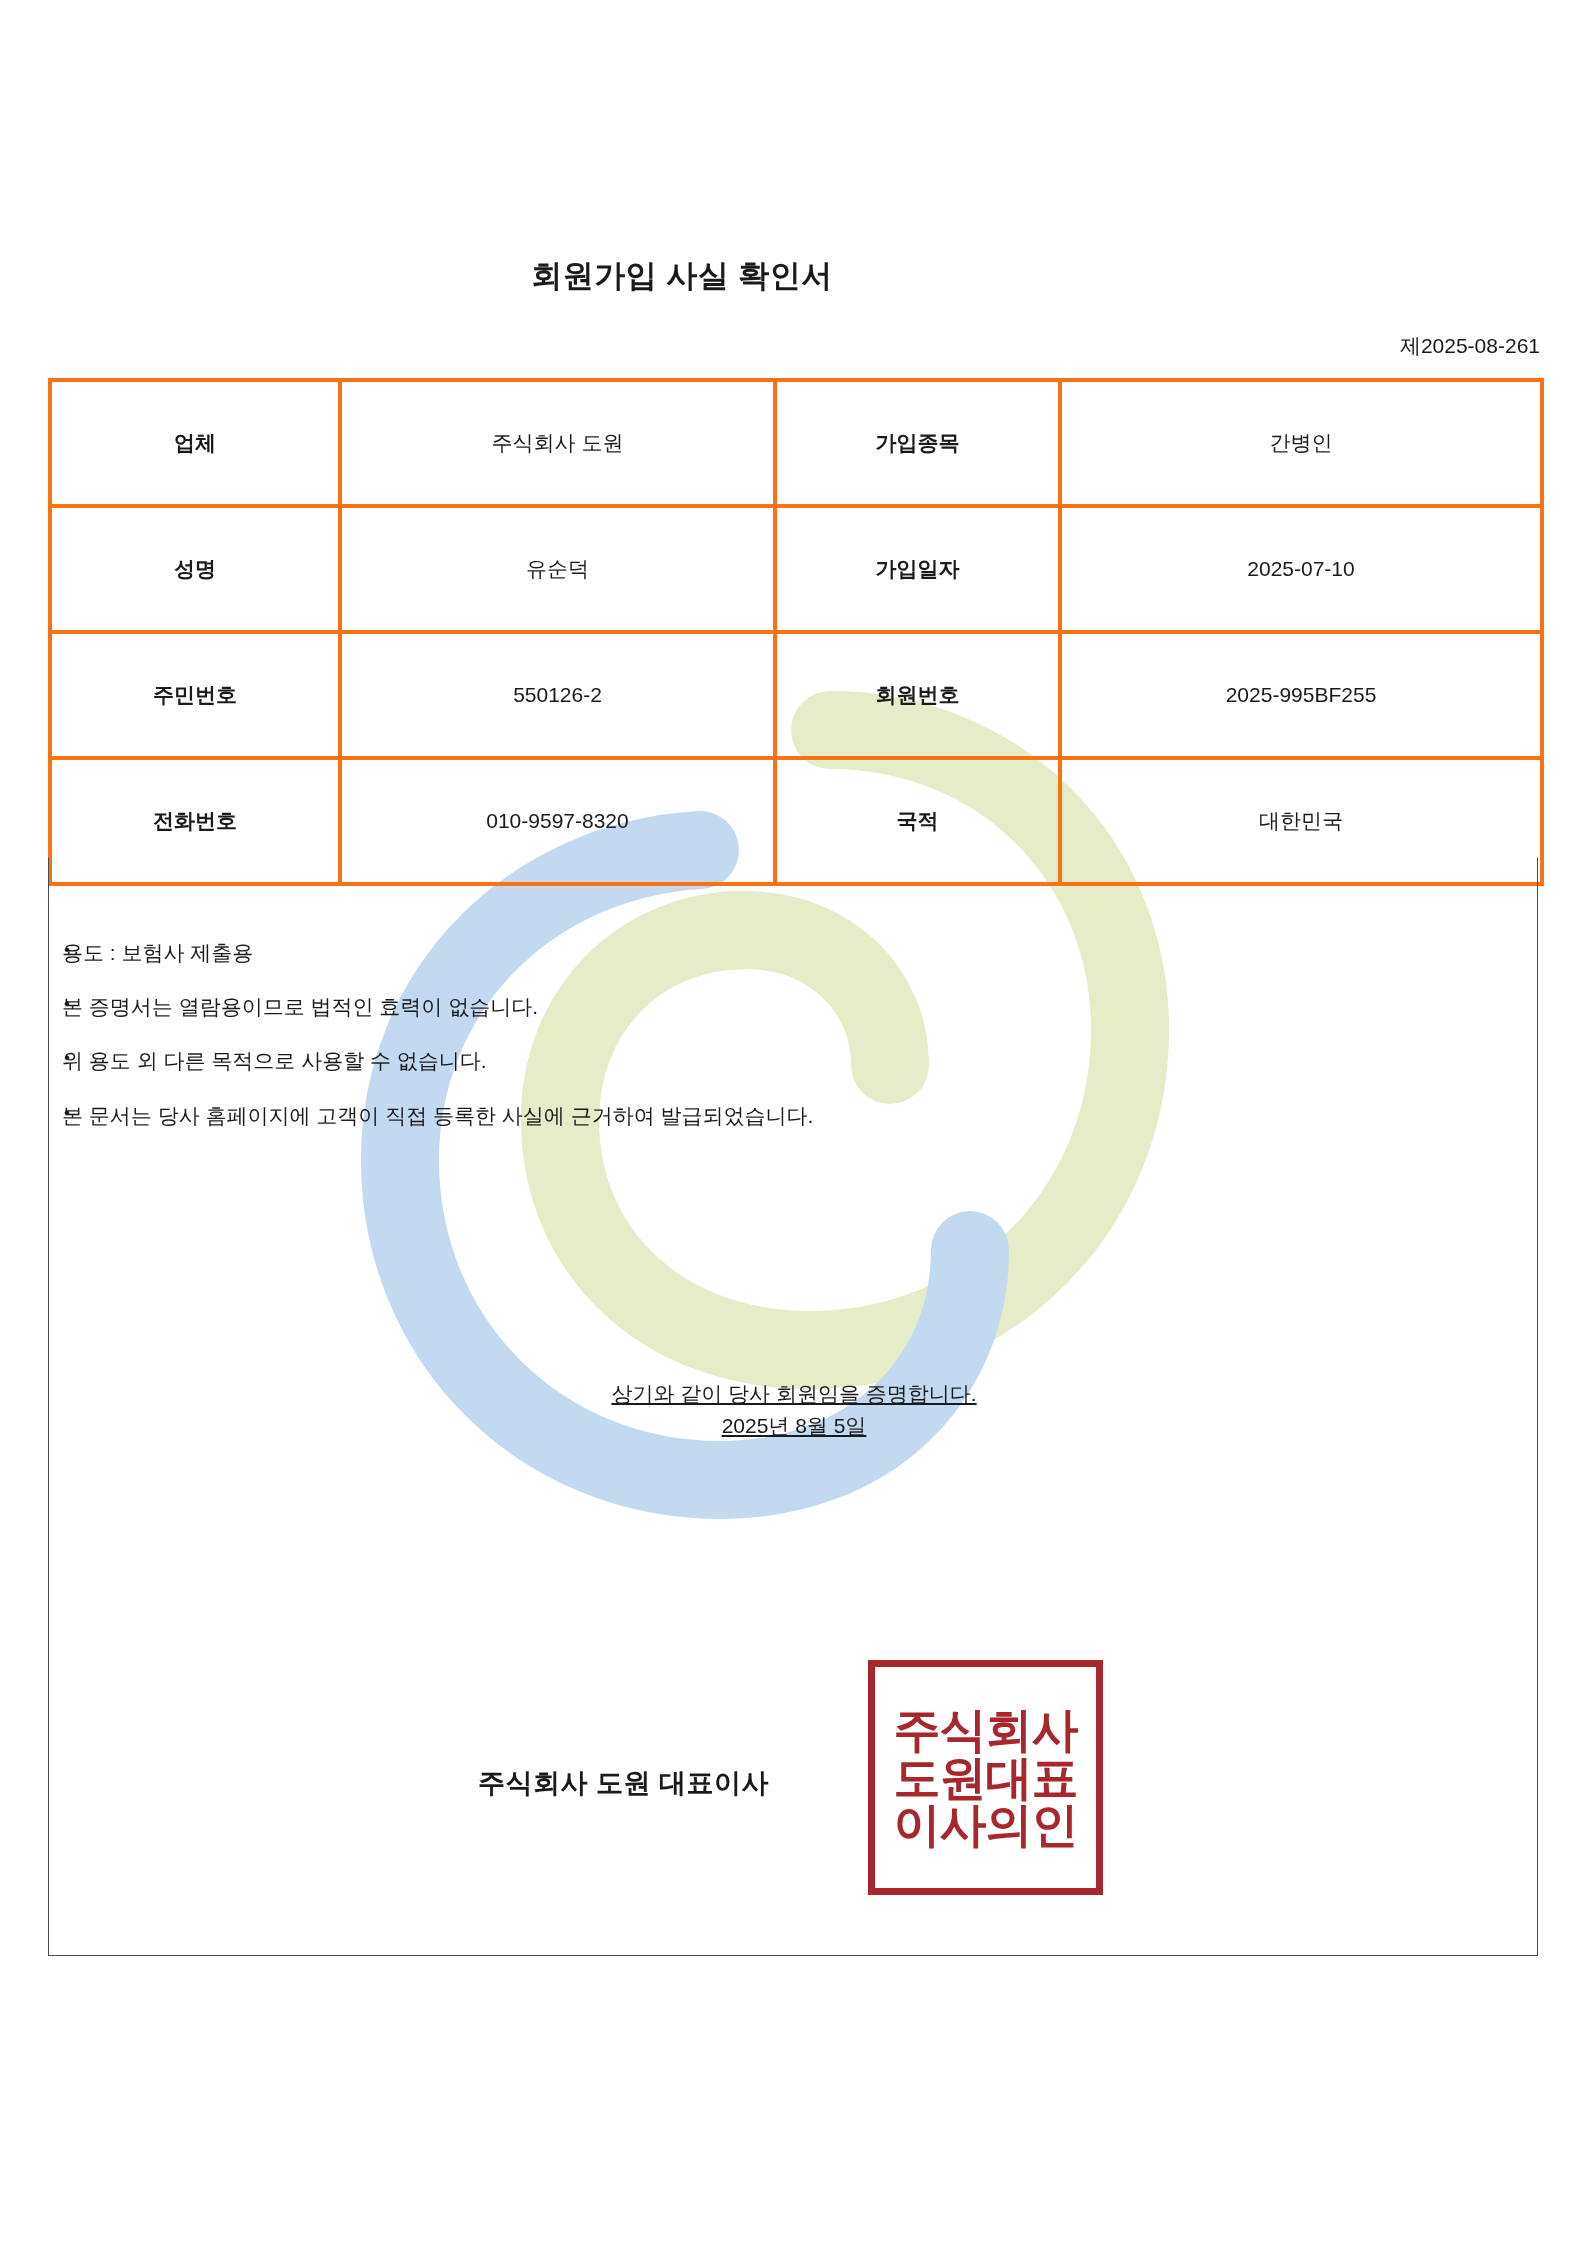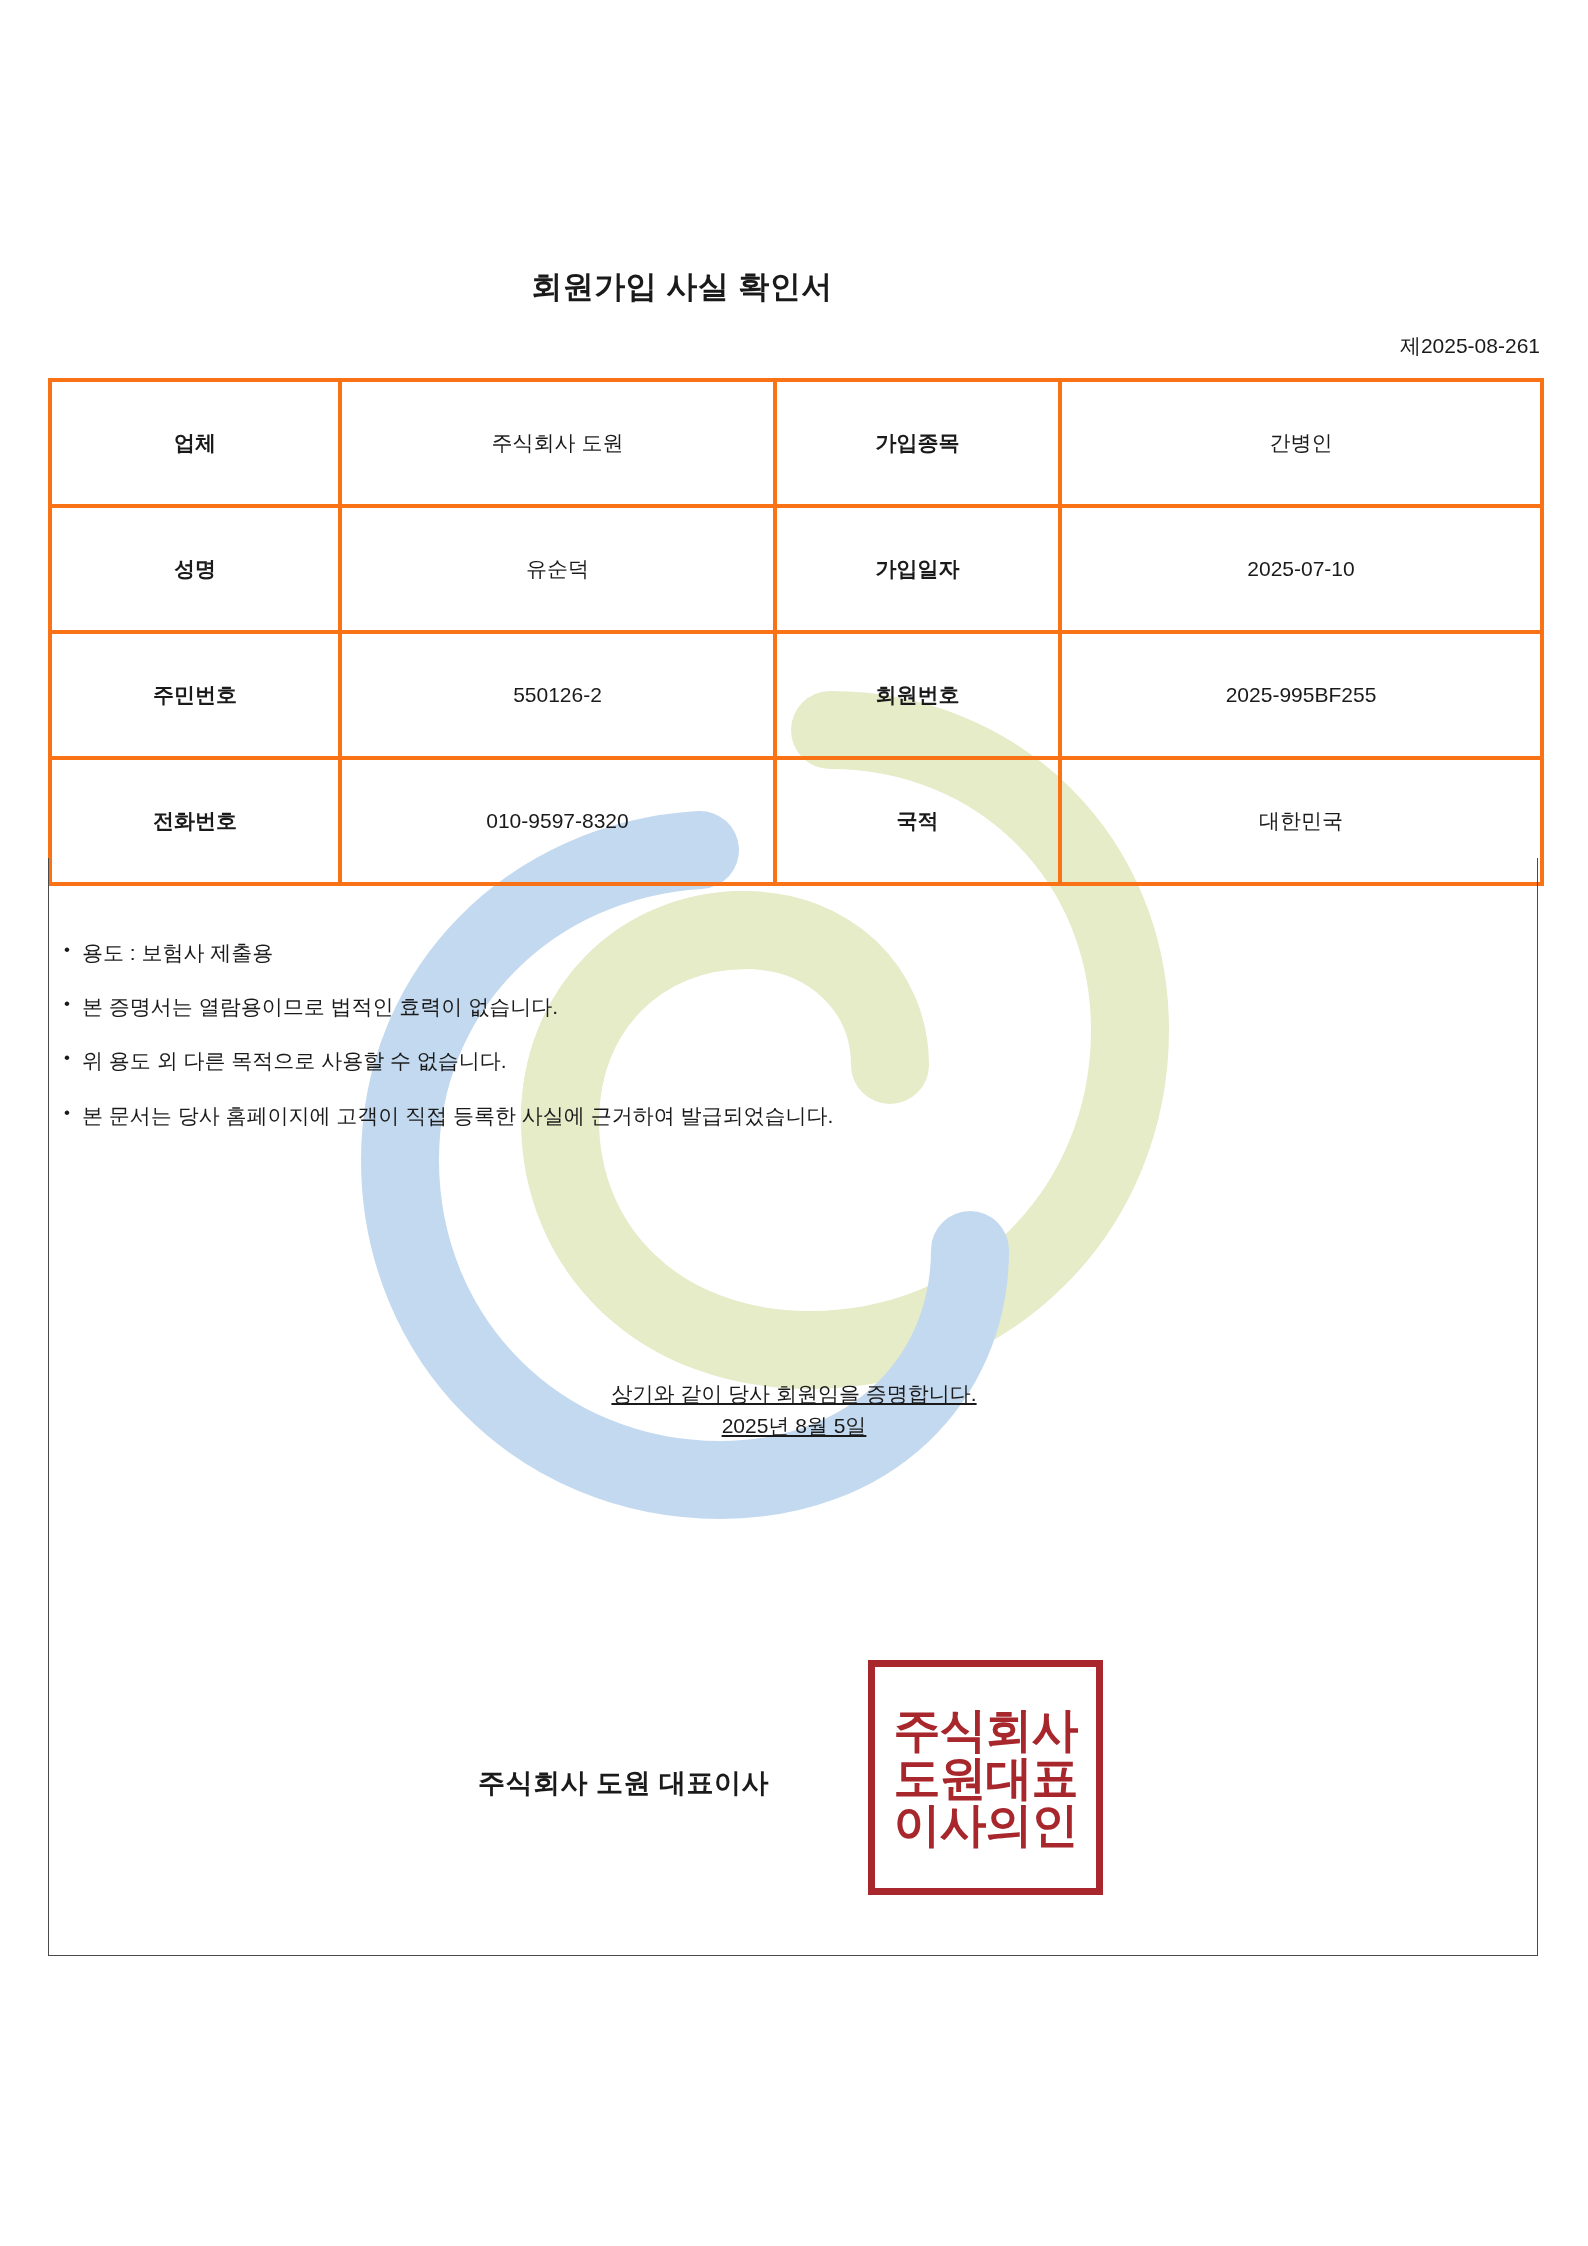--- a/index.html
+++ b/index.html
@@ -30,21 +30,21 @@
     width: 1030px;
     height: 880px;
     z-index: 0;
     pointer-events: none;
   }
 
   
   .doc-title {
     position: absolute;
     left: 0;
-    top: 266px;
+    top: 255px;
     width: 1364px;
     text-align: center;
     font-size: 31px;
     font-weight: bold;
     letter-spacing: 0.5px;
     z-index: 2;
   }
   .doc-number {
     position: absolute;
     right: 48px;
@@ -95,21 +95,21 @@
     position: absolute;
     left: 48px;
     top: 940px;
     width: 1300px;
     z-index: 3;
   }
   .note-item {
     font-size: 21px;
     line-height: 1.2;
     margin-bottom: 29px;
-    padding-left: 34px;
+    padding-left: 14px;
     position: relative;
   }
   .note-item::before {
     content: "\2022";
     position: absolute;
     left: 16px;
     top: 0;
     font-size: 17px;
   }
 

